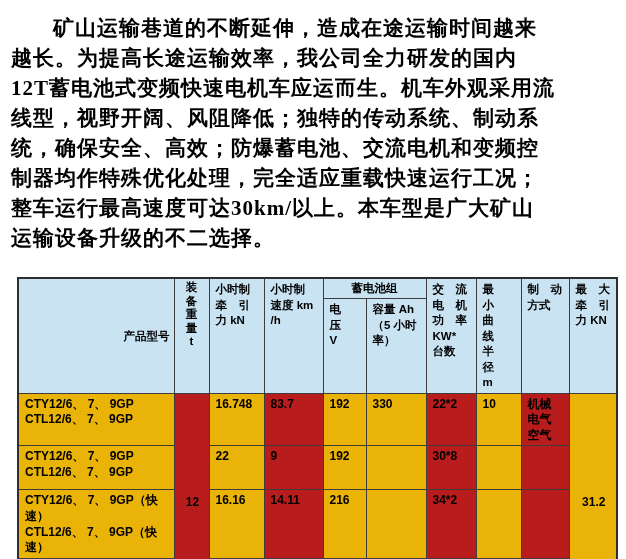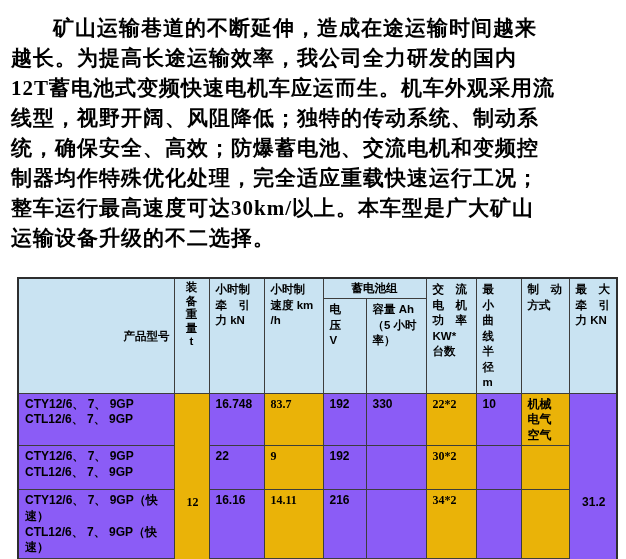--- a/index.html
+++ b/index.html
@@ -39,22 +39,22 @@
     overflow: hidden;
   }
   .spec th {
     font-size: 11.5px;
     line-height: 1.35;
     background: #c9e3f2;
   }
   .spec th.hmodel { text-align: right; vertical-align: middle; padding-left: 48px; }
   .spec th.hweight { text-align: center; padding: 2px 0; line-height: 1.18; }
   .spec th.hbattery { text-align: center; vertical-align: middle; height: 17px; padding: 1px 6px; }
-  .spec td.c-light { background: #8b5cf6; }
-  .spec td.c-blue  { background: #eab308; font-family: Liberation Serif, serif; }
+  .spec td.c-light { background: #eab308; }
+  .spec td.c-blue  { background: #b91c1c; }
   .spec td.merged  { text-align: center; vertical-align: middle; }
   .spec tr.r1 td { height: 40px; }
   .spec tr.r2 td { height: 38px; }
   .spec tr.r3 td { height: 36px; }
   .spec tr.r4 td { height: 34px; }
 </style>
 </head>
 <body>
 
 <div class="intro">矿山运输巷道的不断延伸，造成在途运输时间越来
@@ -133,21 +133,21 @@
 空气</td>
       <td class="c-light merged" rowspan="4">31.2</td>
     </tr>
     <tr class="r2">
       <td class="c-light">CTY12/6、 7、 9GP
 CTL12/6、 7、 9GP</td>
       <td class="c-light">22</td>
       <td class="c-blue">9</td>
       <td class="c-light">192</td>
       <td class="c-light"></td>
-      <td class="c-blue">30*2</td>
+      <td class="c-blue">30*8</td>
       <td class="c-light"></td>
       <td class="c-blue"></td>
     </tr>
     <tr class="r3">
       <td class="c-light">CTY12/6、 7、 9GP（快速）
 CTL12/6、 7、 9GP（快速）</td>
       <td class="c-light">16.16</td>
       <td class="c-blue">14.11</td>
       <td class="c-light">216</td>
       <td class="c-light"></td>

